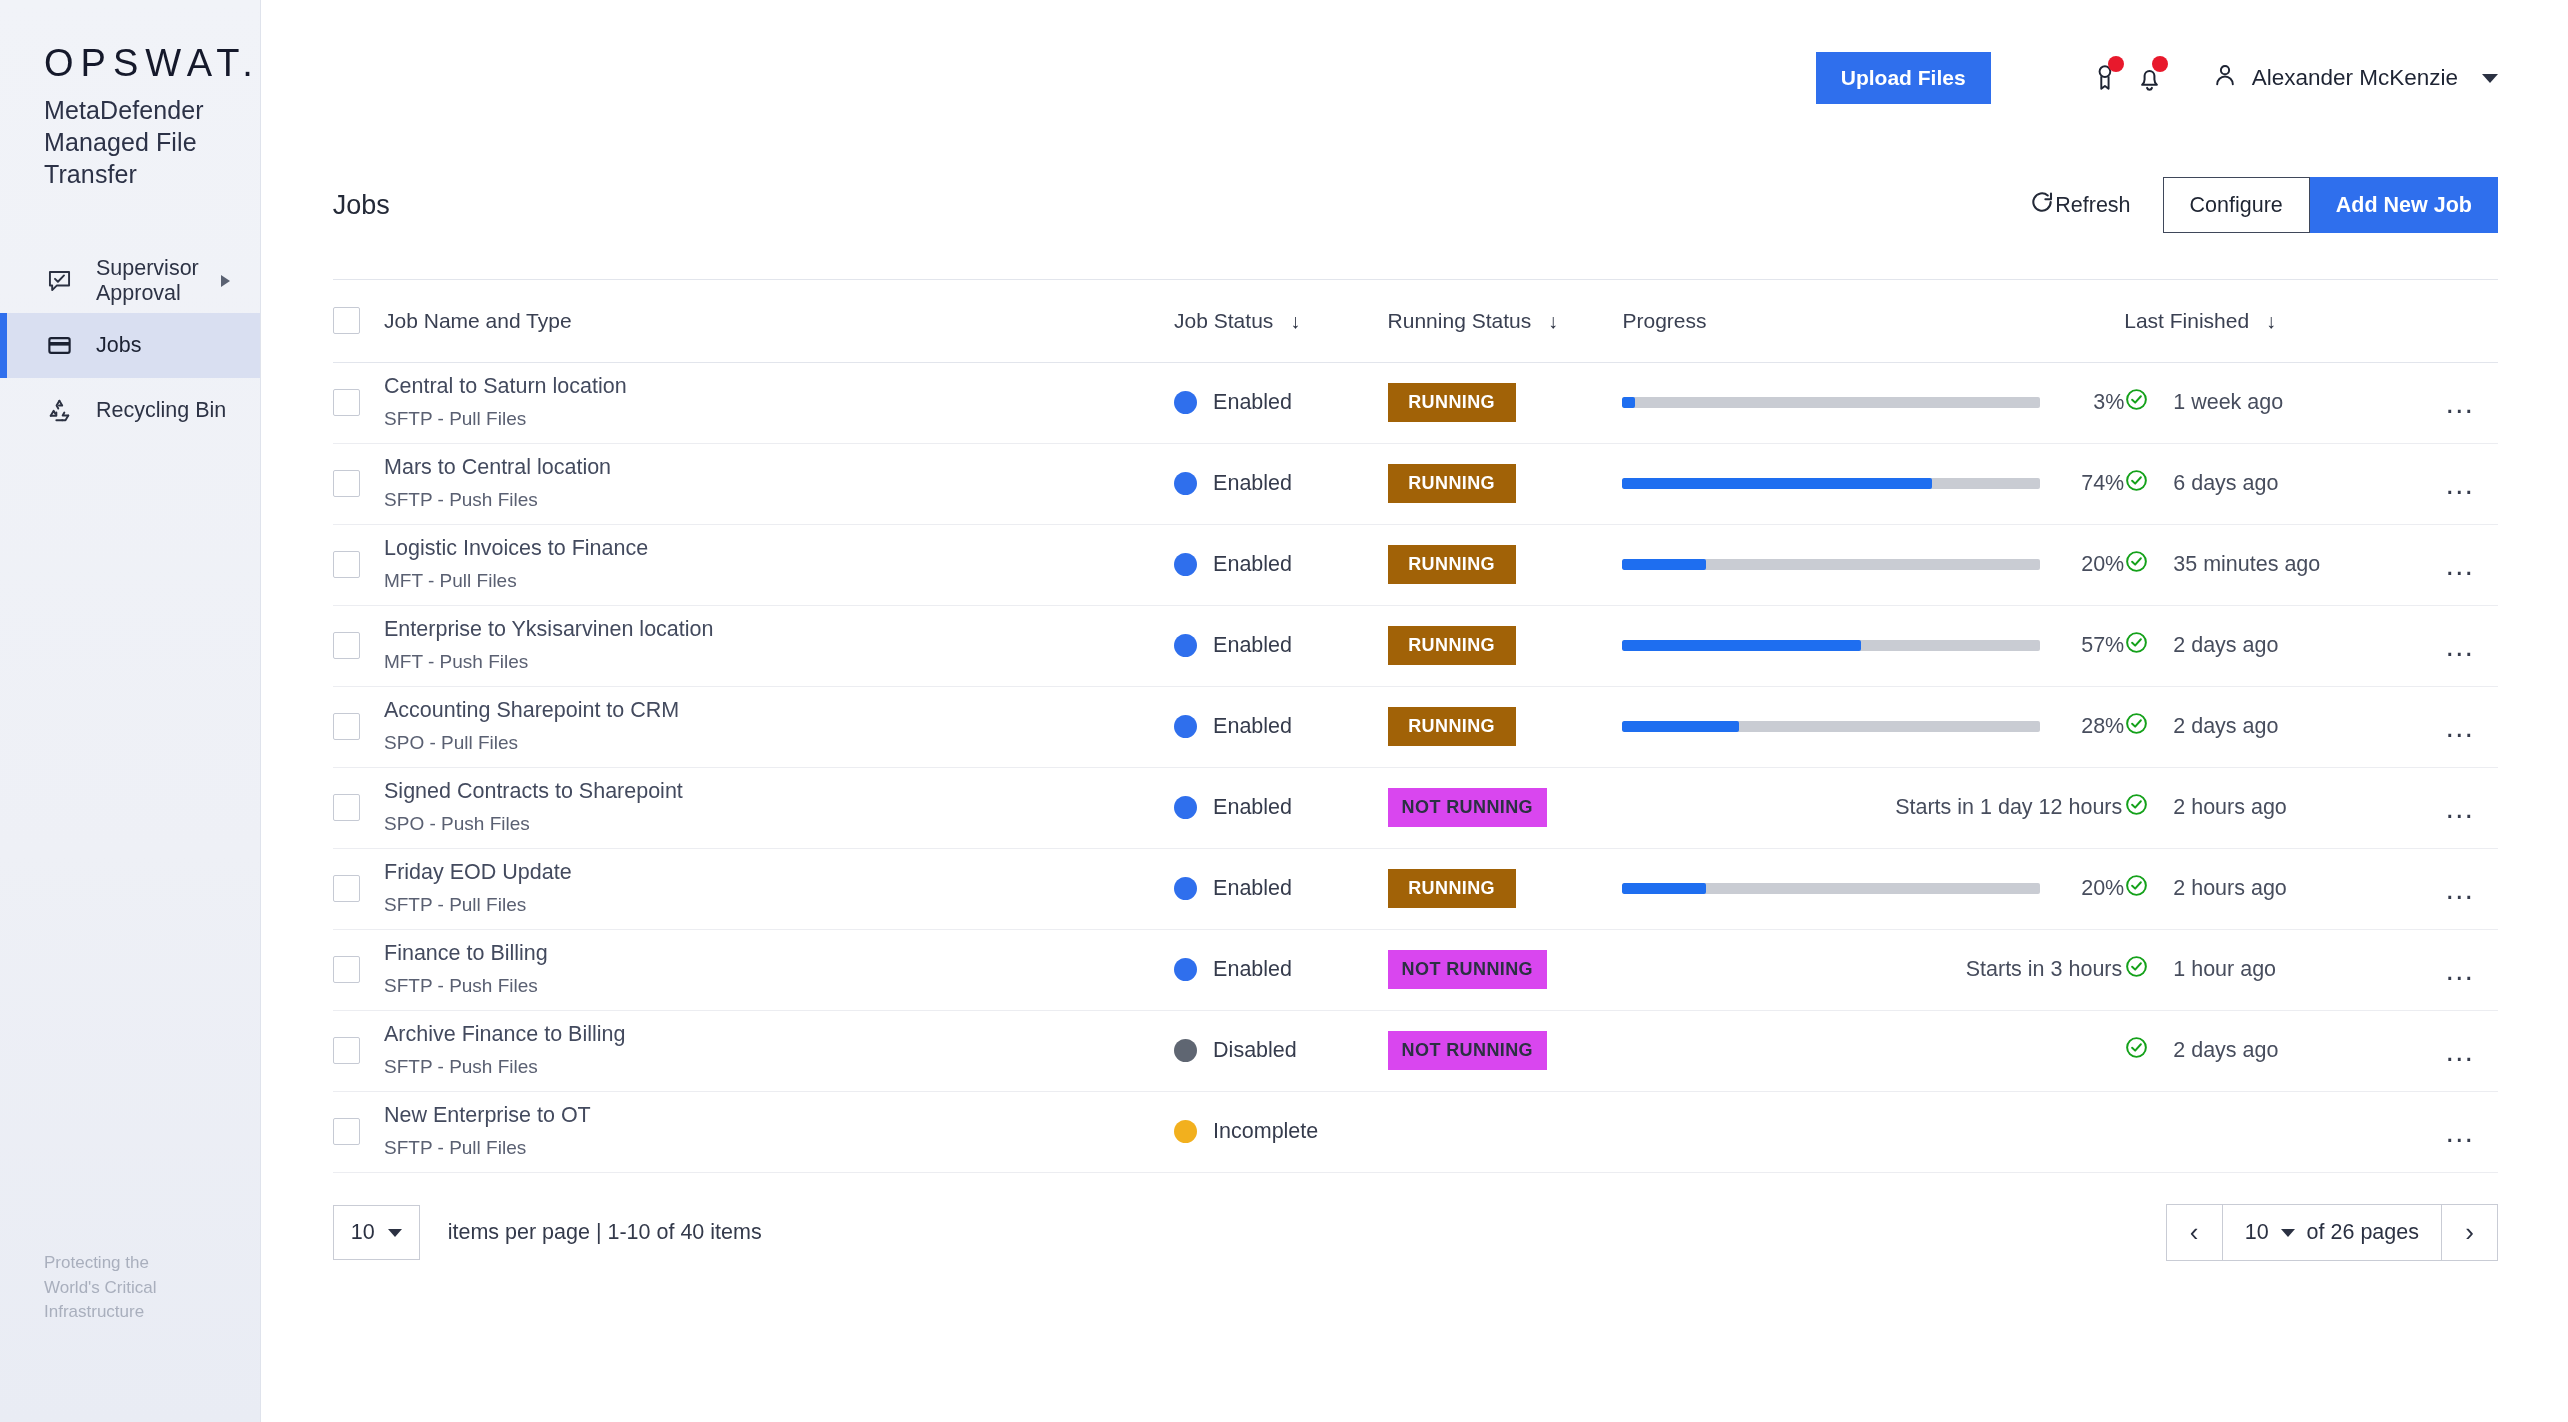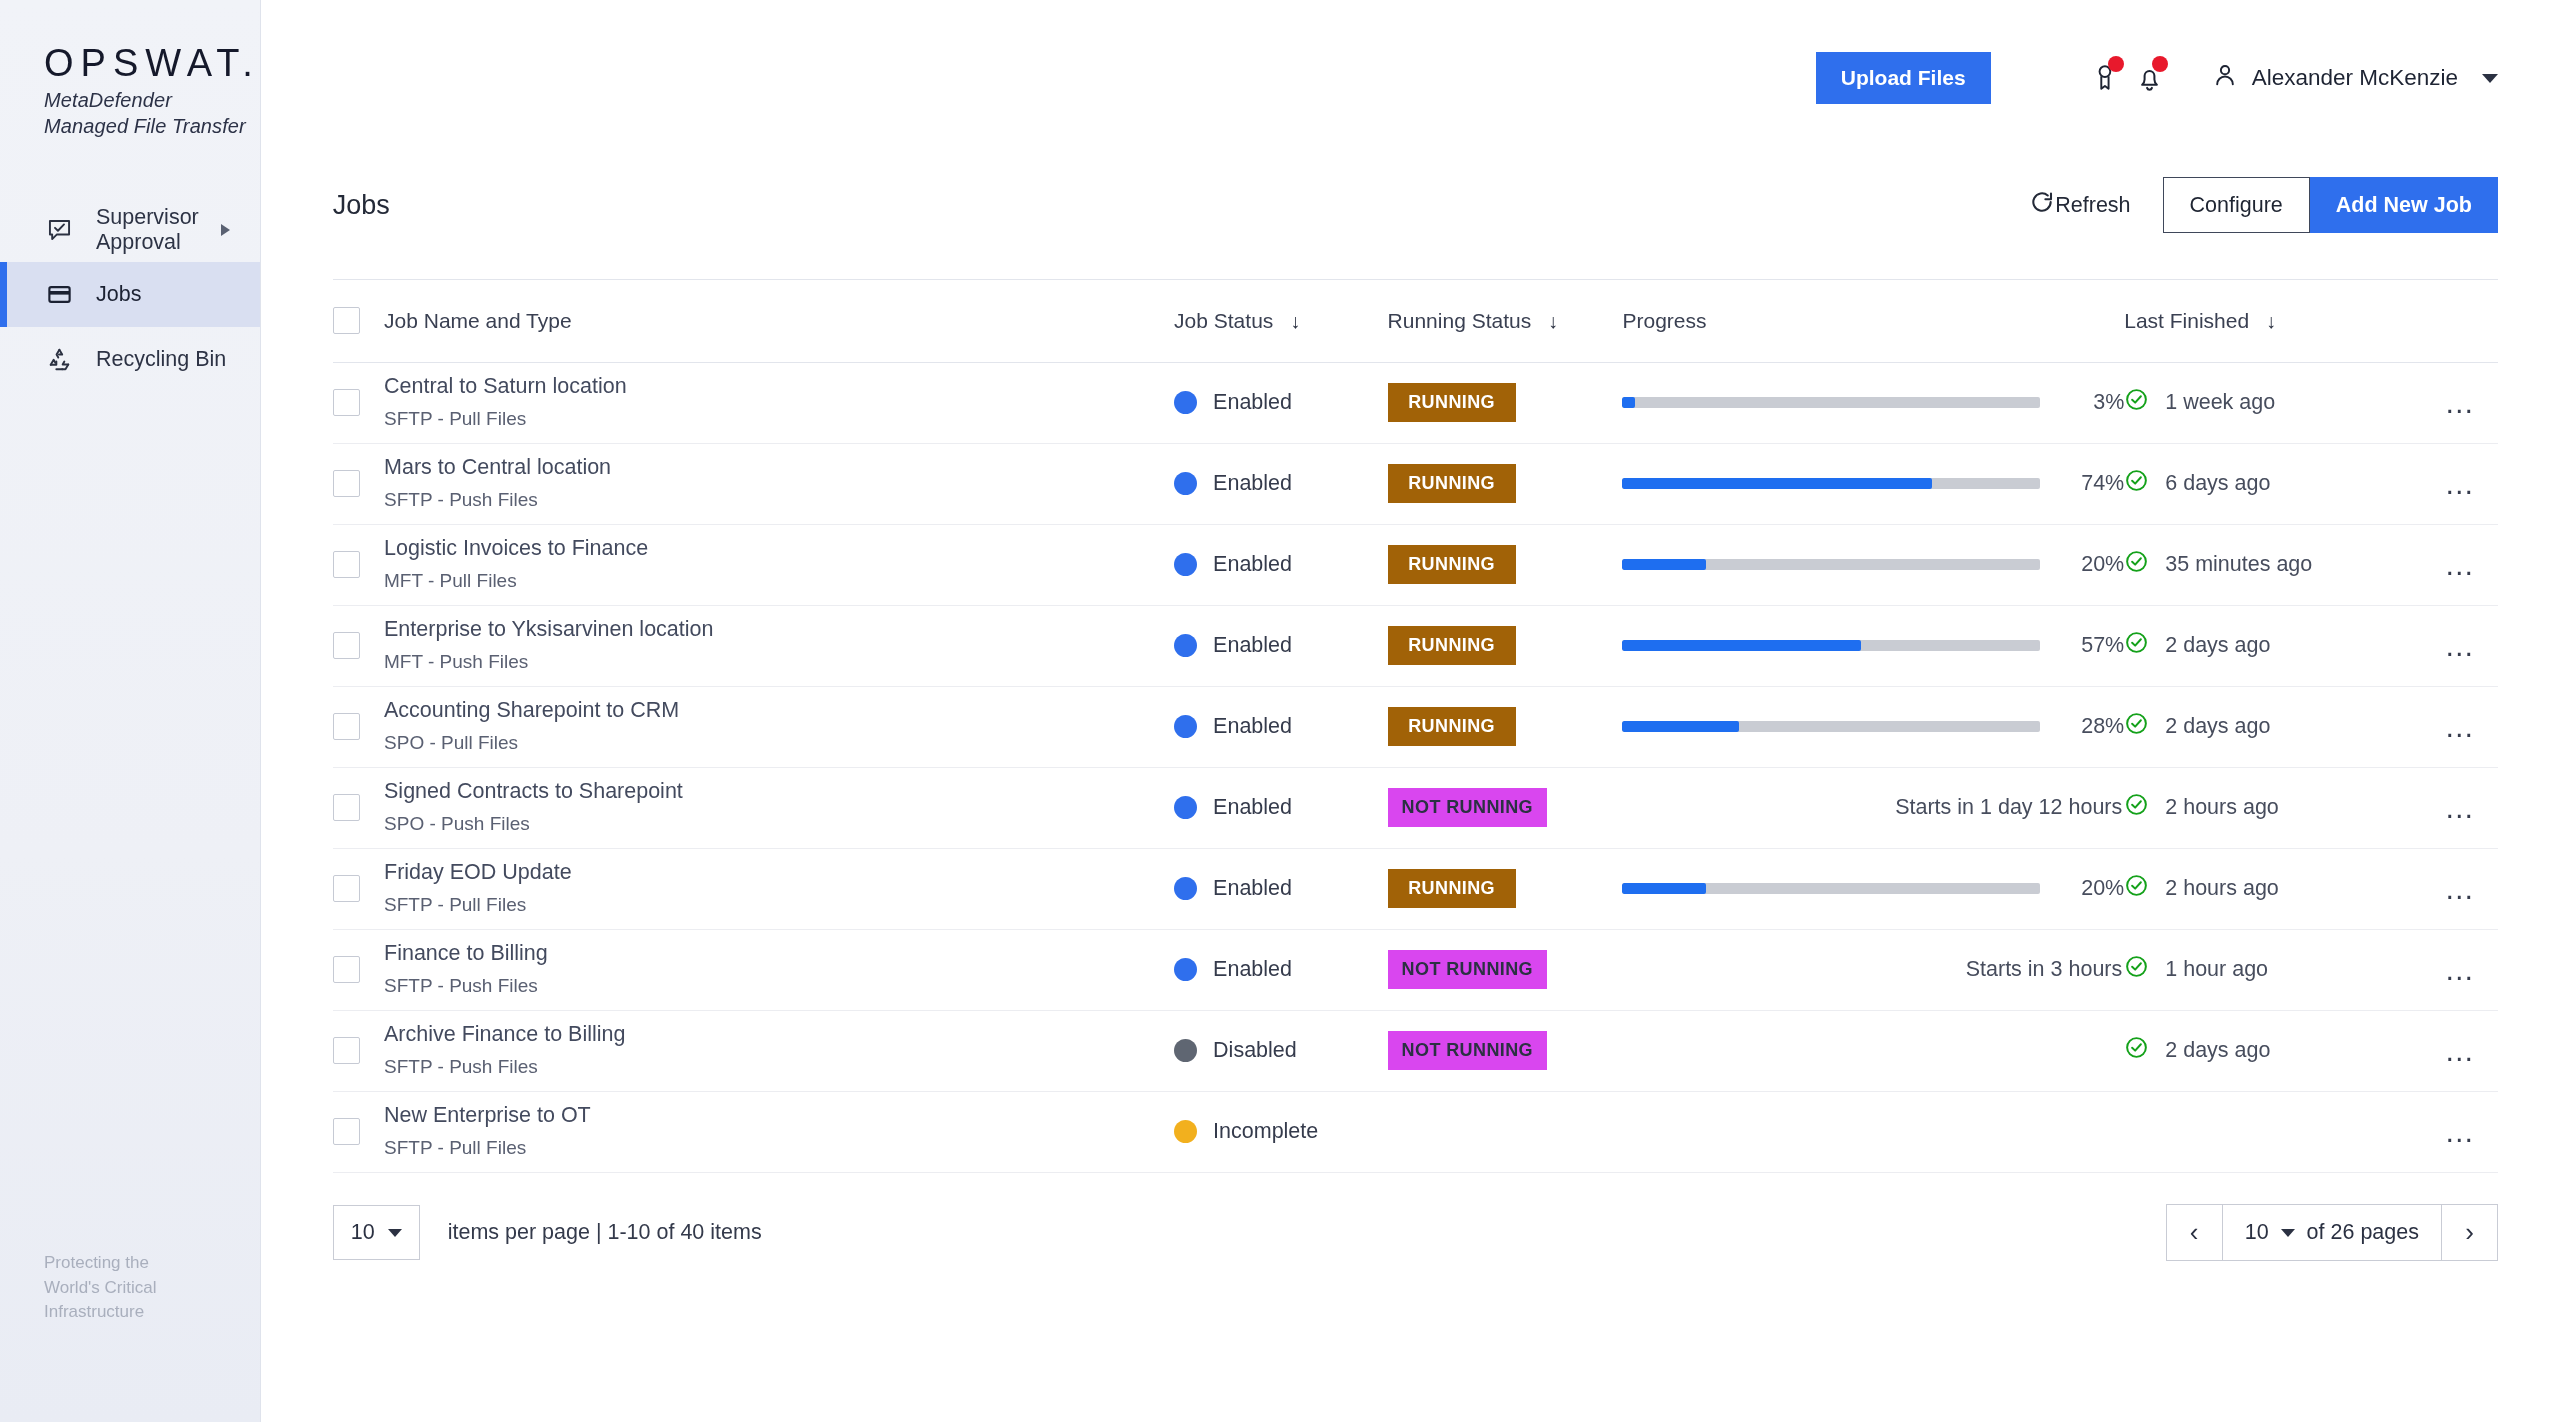--- a/index.html
+++ b/index.html
@@ -18,22 +18,22 @@
     border-right: 1px solid #dfe3ec;
     position: relative;
     display: flex; flex-direction: column;
   }
   .brand { padding: 44px 0 0 44px; }
   .brand-logo {
     font-size: 38px; letter-spacing: 7px; font-weight: 400;
     color: #15192b; line-height: 1;
   }
   .brand-sub {
-    margin-top: 6px; font-size: 20px; line-height: 1.28;
-    color: #2c3247; font-weight: 400; letter-spacing: .1px; font-style: italic;
+    margin-top: 12px; font-size: 25px; line-height: 1.28;
+    color: #2c3247; font-weight: 400; letter-spacing: .1px;
   }
   .nav { margin-top: 58px; }
   .nav-item {
     display: flex; align-items: center;
     height: 65px; padding-left: 44px; padding-right: 30px;
     color: #2d3345; font-size: 21.5px;
     position: relative; cursor: pointer;
   }
   .nav-item .nav-ico {
     width: 30px; height: 30px; margin-right: 22px;
@@ -159,21 +159,21 @@
 
   .prog-wrap { display: flex; align-items: center; gap: 0; }
   .prog-track {
     flex: 1 1 auto; height: 11px; background: #c9ccd3; border-radius: 2px;
     overflow: hidden; margin-right: 22px;
   }
   .prog-fill { height: 100%; background: #1e6ef0; border-radius: 2px; }
   .prog-pct { font-size: 21.5px; color: #474d5d; width: 62px; text-align: right; }
   .starts-text { font-size: 21.5px; color: #474d5d; text-align: right; width: 100%; padding-right: 2px; }
 
-  .last-cell { display: flex; align-items: center; gap: 16px; font-size: 21.5px; color: #474d5d; text-align: right; }
+  .last-cell { display: flex; align-items: center; gap: 24px; font-size: 21.5px; color: #474d5d; text-align: right; }
   .kebab {
     font-size: 30px; color: #353b4c; letter-spacing: 2.5px;
     cursor: pointer; text-align: center; line-height: 1;
   }
 
   
   .pager { display: flex; align-items: center; height: 120px; }
   .select-box {
     display: flex; align-items: center; justify-content: center; gap: 13px;
     border: 1.6px solid #c9ccd5; background: #fff;

